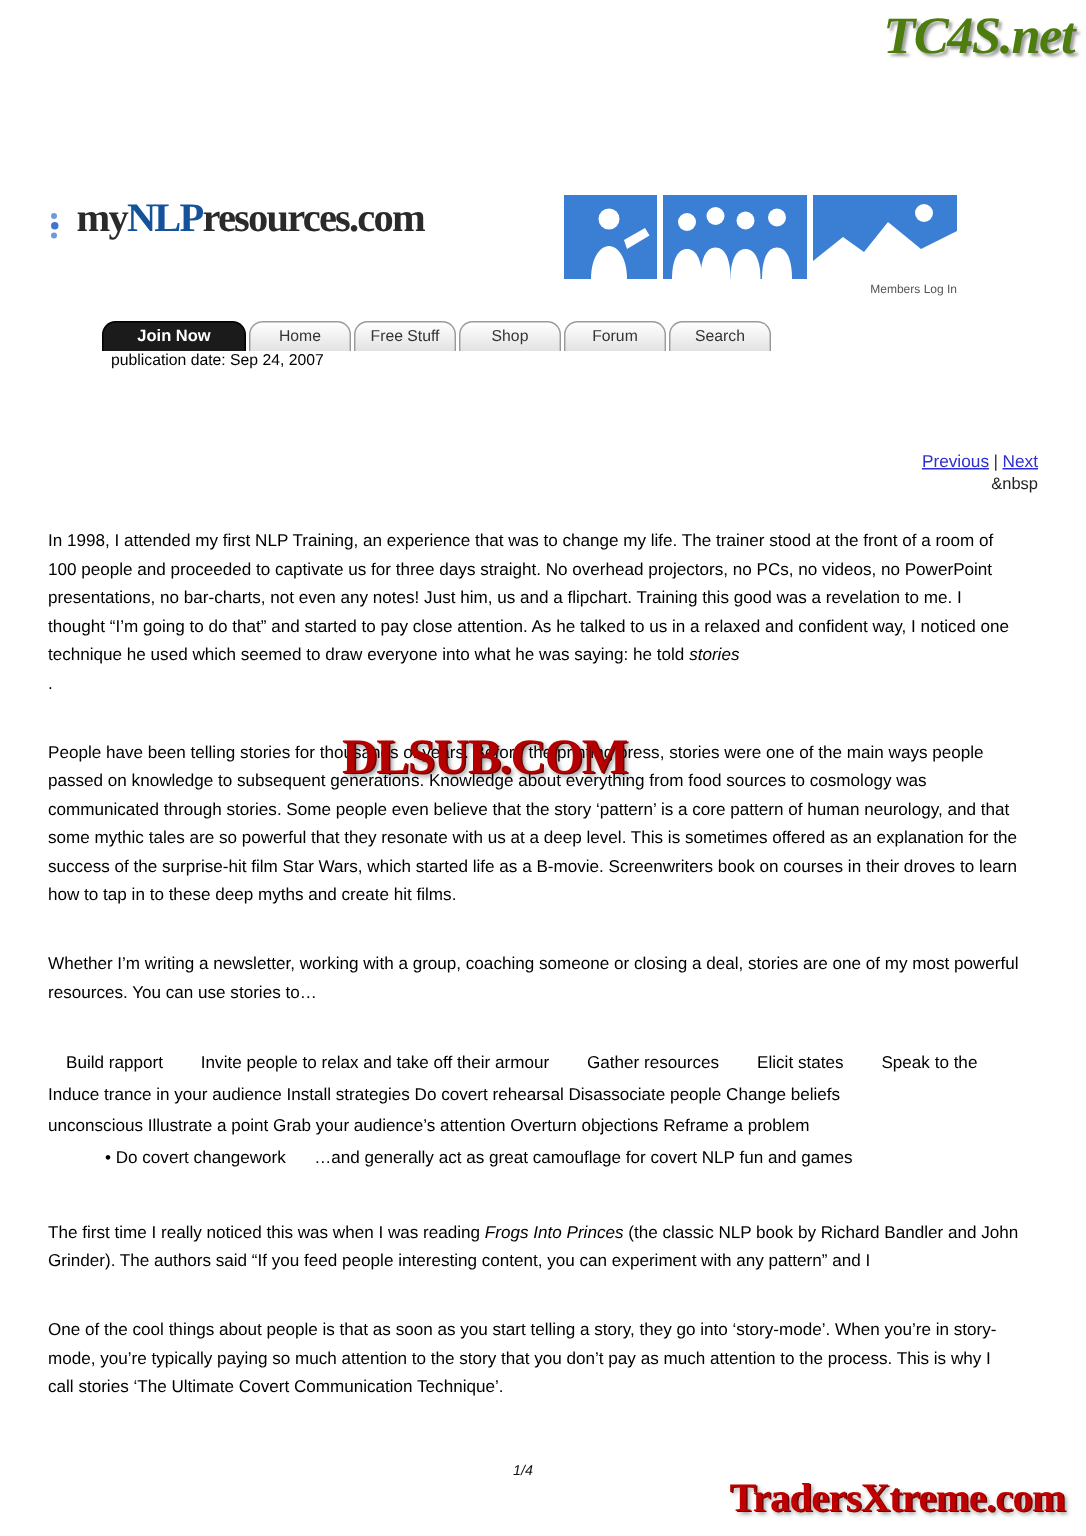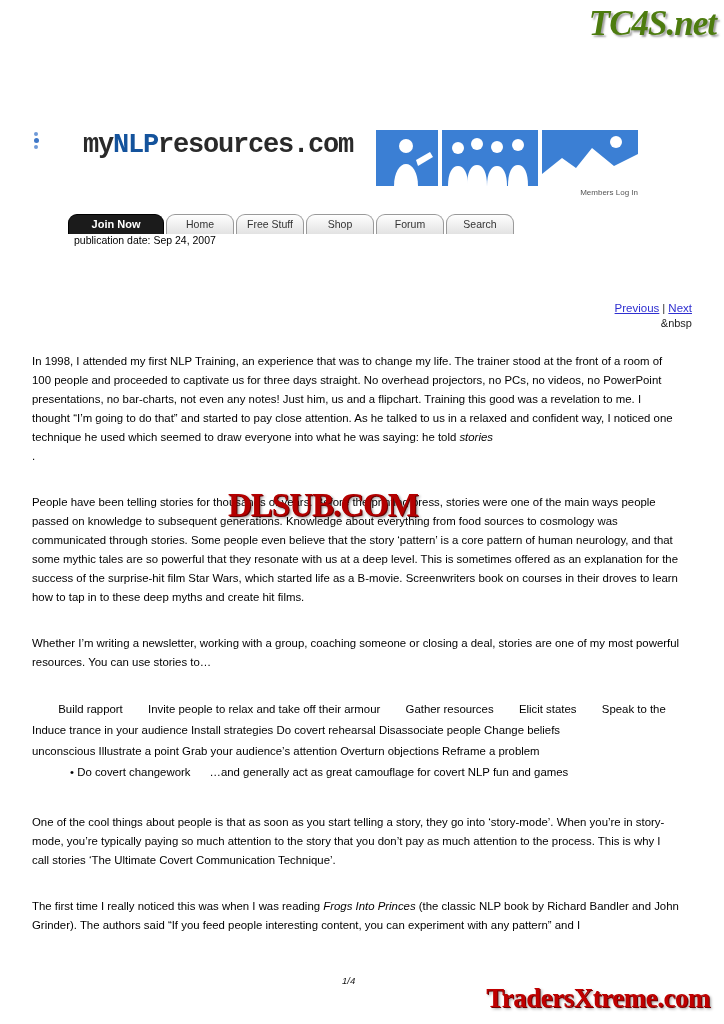--- a/index.html
+++ b/index.html
@@ -36,23 +36,22 @@
     width: 604px;
   }
   .brandrow {
     display: flex;
     align-items: flex-start;
     justify-content: space-between;
   }
   .brandblock { width: 350px; }
   .logoline {
     display: flex;
-    align-items: flex-start;
-    font-family: Liberation Mono, monospace;
-    gap: 32px;
+    align-items: flex-end;
+    font-family: Liberation Serif, serif;
   }
   .dots {
     display: inline-block;
     width: 14px;
     margin-right: 3px;
     line-height: 8px;
   }
   .dots i {
     display: block;
     width: 5px; height: 5px;
@@ -175,21 +174,21 @@
     color: #000;
   }
   .body p { margin: 0 0 27px 0; }
   .body em { font-style: italic; }
   .stories-dot { display:block; }
 
   .list-block {
     margin: 0 0 30px 0;
     line-height: 21px;
   }
-  .list-block .row { padding-left: 12px; text-align: center; }
+  .list-block .row { padding-left: 12px; }
   .list-block .row span { white-space: pre; }
   .bulletrow { padding-left: 38px; }
 
   
   .dlsub {
     position: absolute;
     left: 228px;
     top: 487px;
     font-family: "Liberation Serif", serif;
     font-size: 33px;
@@ -310,23 +309,23 @@
 
   <p>Whether I’m writing a newsletter, working with a group, coaching someone or closing a deal, stories are one of my most powerful resources. You can use stories to…</p>
 
   <div class="list-block">
     <div class="row"><span>Build rapport        Invite people to relax and take off their armour        Gather resources        Elicit states        Speak to the</span></div>
     <div><span>Induce trance in your audience        Install strategies        Do covert rehearsal        Disassociate people        Change beliefs</span></div>
     <div><span>unconscious        Illustrate a point        Grab your audience’s attention        Overturn objections        Reframe a problem</span></div>
     <div class="bulletrow"><span>• Do covert changework</span><span>&nbsp;&nbsp;&nbsp;&nbsp;&nbsp;&nbsp;</span><span>…and generally act as great camouflage for covert NLP fun and games</span></div>
   </div>
 
-  <p>One of the cool things about people is that as soon as you start telling a story, they go into ‘story-mode’. When you’re in story-mode, you’re typically paying so much attention to the story that you don’t pay as much attention to the process. This is why I call stories ‘The Ultimate Covert Communication Technique’.</p>
-
   <p>
     <span>The first time I really noticed this was when I was reading </span><em>Frogs Into Princes</em><span> (the classic NLP book by Richard Bandler and John Grinder). The authors said “If you feed people interesting content, you can experiment with any pattern” and I</span>
   </p>
+
+  <p>One of the cool things about people is that as soon as you start telling a story, they go into ‘story-mode’. When you’re in story-mode, you’re typically paying so much attention to the story that you don’t pay as much attention to the process. This is why I call stories ‘The Ultimate Covert Communication Technique’.</p>
 </div>
 
 <div class="dlsub">DLSUB.COM</div>
 
 <div class="pagenum">1/4</div>
 <div class="txwm">TradersXtreme.com</div>
 
 </body></html>

